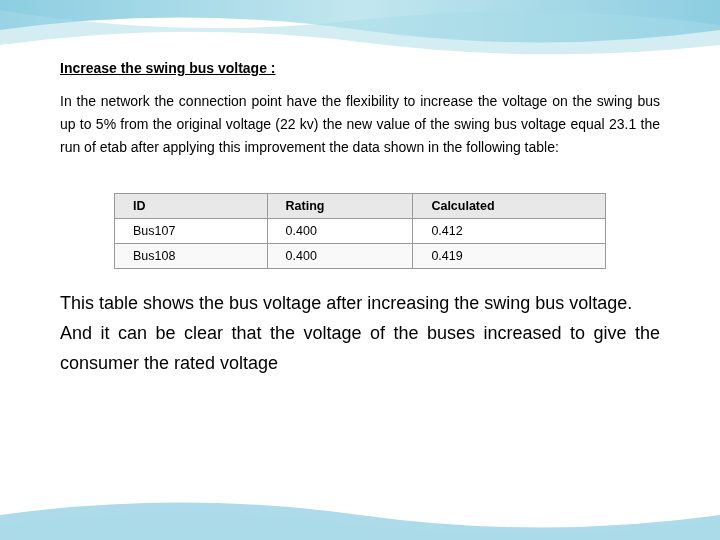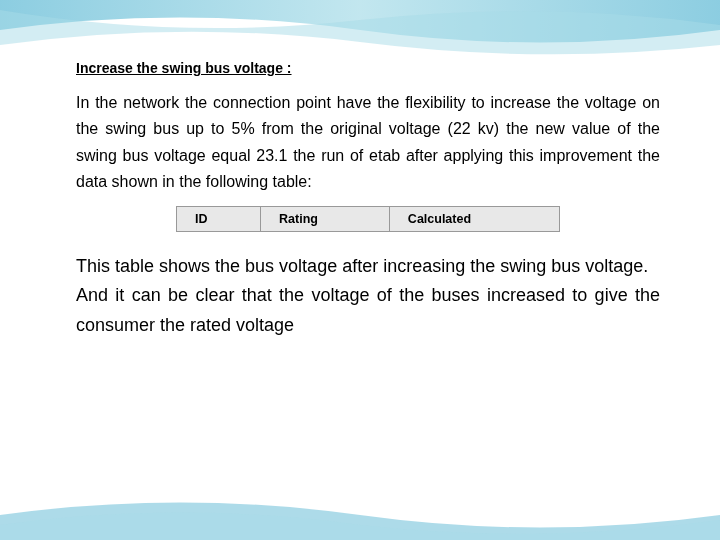--- a/index.html
+++ b/index.html
@@ -24,48 +24,48 @@
       left: 0;
       width: 100%;
       height: 100%;
       pointer-events: none;
       z-index: 0;
     }
 
     .content-wrapper {
       position: relative;
       z-index: 1;
-      padding: 60px 60px 20px 76px;
+      padding: 60px 60px 20px 60px;
     }
 
     .section-title {
       font-size: 14px;
       font-weight: bold;
       color: #000;
       margin-bottom: 14px;
       text-decoration: underline;
     }
 
     .description-text {
-      font-size: 16px;
+      font-size: 14px;
       color: #000;
       line-height: 1.65;
       text-align: justify;
-      margin-bottom: 10px;
+      margin-bottom: 34px;
     }
 
     .table-container {
       display: flex;
       justify-content: center;
       margin-bottom: 20px;
     }
 
     table {
       border-collapse: collapse;
-      width: 384px;
+      width: 492px;
     }
 
     table th, table td {
       border: 1px solid #999;
       padding: 5px 18px;
       font-size: 12.5px;
       color: #000;
     }
 
     table thead tr {
@@ -131,20 +131,30 @@
       <thead>
         <tr>
 
         <th>ID</th>
             <th>Rating</th>
             <th>Calculated</th>
           </tr>
       </thead>
       <tbody>
 
+          <tr>
+            <td>Bus107</td>
+            <td>0.400</td>
+            <td>0.412</td>
+          </tr>
+          <tr>
+            <td>Bus108</td>
+            <td>0.400</td>
+            <td>0.419</td>
+          </tr>
         </tbody>
     </table>
   </div>
 
   <div class="footer-text">
     
   This table shows the bus voltage after increasing the swing bus voltage.<br>And it can be clear that the voltage of the buses increased to give the consumer the rated voltage</div>
 </div>
 
 </body></html>

